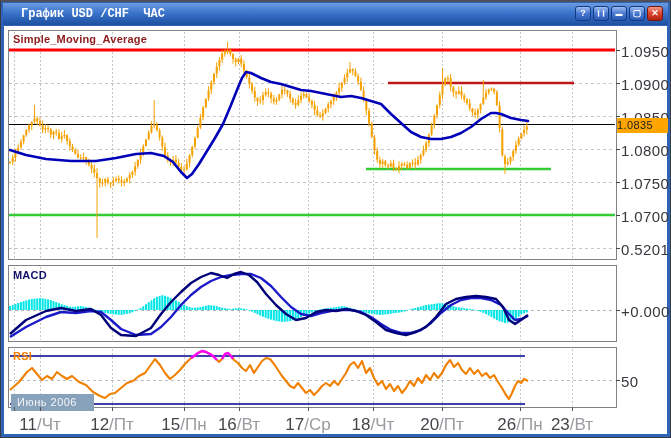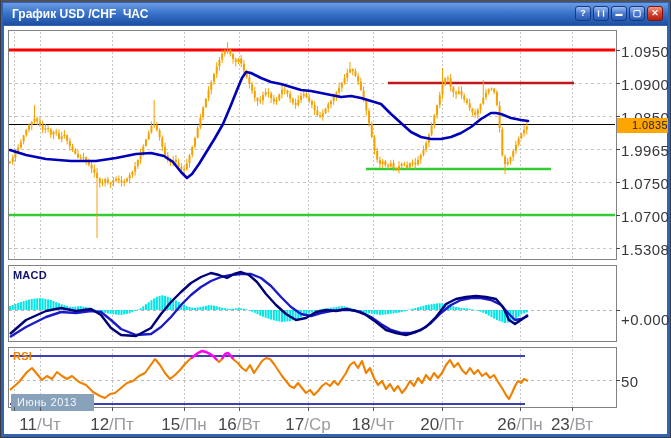--- a/index.html
+++ b/index.html
@@ -1,32 +1,32 @@
 <!DOCTYPE html>
 <html><head>
 <meta charset="utf-8">
 <style>
   html,body{margin:0;padding:0;background:#9aa0a8;font-family:"Liberation Sans",sans-serif;}
   .window{position:relative;width:671px;height:438px;box-sizing:border-box;background:#2f63b5;
           border:1px solid #3a3a42;border-top:2px solid #50505a;overflow:hidden;}
   .titlebar{position:absolute;left:2px;top:1px;right:2px;height:22px;
             background:linear-gradient(180deg,#6b9ce0 0%,#3a74cc 45%,#1d4f9f 100%);
             color:#fff;font-size:12px;font-weight:bold;line-height:22px;}
-  .title-text{position:absolute;left:9px;top:0;white-space:pre;}
+  .title-text{position:absolute;left:18px;top:0;white-space:pre;font-family:Liberation Mono, monospace;}
   .winbtns{position:absolute;right:5px;top:3px;display:flex;gap:2px;}
   .wbtn{width:16px;height:15px;border-radius:3px;box-sizing:border-box;
         border:1px solid #123a85;background:linear-gradient(180deg,#9dbdf0 0%,#4877d0 50%,#2a59b4 100%);
         color:#fff;font-size:9px;font-weight:bold;text-align:center;line-height:13px;cursor:pointer;}
   .wbtn.close{border:1px solid #7c150c;background:linear-gradient(180deg,#f09a86 0%,#d9422c 50%,#b22312 100%);}
   .client{position:absolute;left:3px;top:24px;right:3px;bottom:3px;background:#ffffff;}
   .panel-svg{position:absolute;outline:1px solid #828282;background:#fff;}
   .pl{position:absolute;font-size:11px;font-weight:bold;letter-spacing:.2px;}
   .axlabel{position:absolute;left:617px;width:48px;height:13px;font-size:15px;color:#37373d;letter-spacing:.4px;}
   .tag{position:absolute;left:613px;width:51px;height:15px;font-size:11px;line-height:15px;
-       text-align:right;color:#222;letter-spacing:.4px;}
+       text-align:left;color:#222;letter-spacing:.4px;}
   .monthbox{position:absolute;left:7px;top:368px;width:83px;height:17px;line-height:17px;
             padding-left:6px;box-sizing:border-box;font-size:11px;color:#f4f6f8;letter-spacing:.5px;}
   .xlab{position:absolute;top:389px;width:46px;height:14px;font-size:17px;text-align:center;white-space:nowrap;}
   .xlab .d{color:#45454b;} .xlab .s{color:#9a9aa0;}
 </style>
 </head>
 <body>
 
 <div class="window">
   <div class="titlebar">
@@ -663,44 +663,45 @@
         <line x1="519" y1="347" x2="519" y2="404" stroke="#c6c6c6" stroke-dasharray="2 2" shape-rendering="crispEdges"></line>
         <line x1="571" y1="347" x2="571" y2="404" stroke="#c6c6c6" stroke-dasharray="2 2" shape-rendering="crispEdges"></line>
         <line x1="8" y1="378" x2="614" y2="378" stroke="#bcbcbc" stroke-dasharray="3 3" shape-rendering="crispEdges"></line>
         <line x1="9" y1="354" x2="524" y2="354" stroke="#000090" stroke-width="1.3"></line>
         <line x1="9" y1="402" x2="524" y2="402" stroke="#000090" stroke-width="1.3"></line>
         <path d="M9 388 L18 380 L26 370 L31 366 L36 372 L41 378 L46 374 L51 377 L56 370 L61 374 L66 377 L71 374 L78 380 L85 383 L92 390 L99 394 L104 396 L109 392 L114 391 L120 386 L126 381 L132 379 L138 374 L144 371 L149 364 L154 357 L159 363 L164 371 L169 377 L174 373 L179 368 L184 362 L189 357 L193 354 L197 351 L201 349 L205 350 L209 352 L212 354 L215 357 L218 360 L221 357 L224 352 L227 351 L230 354 L233 358 L237 361 L241 366 L245 369 L249 363 L253 371 L257 365 L261 359 L265 356 L269 357 L273 362 L277 368 L281 374 L285 379 L289 384 L293 386 L297 381 L301 386 L305 391 L309 388 L313 393 L317 389 L321 384 L325 381 L329 384 L333 379 L337 383 L341 377 L345 371 L349 363 L353 360 L357 366 L361 359 L365 371 L369 366 L373 376 L377 383 L381 379 L385 387 L389 382 L393 389 L397 384 L401 391 L405 386 L409 379 L413 384 L417 376 L421 381 L425 373 L429 378 L433 371 L437 376 L441 371 L445 363 L449 358 L453 365 L457 361 L461 368 L465 372 L469 366 L473 372 L477 368 L481 374 L485 371 L489 376 L493 373 L497 380 L501 386 L505 393 L508 397 L511 391 L514 384 L517 379 L520 381 L523 377 L527 379" fill="none" stroke="#f08000" stroke-width="2.1" stroke-linejoin="round"></path>
         <path d="M190 356.25 L191 355.5 L192 354.75 L193 354 L194 353.25 L195 352.5 L196 351.75 L197 351 L198 350.5 L199 350 L200 349.5 L201 349 L202 349.25 L203 349.5 L204 349.75 L205 350 L206 350.5 L207 351 L208 351.5 L209 352 L210 352.6666666666667 L211 353.3333333333333 L212 354 L213 355 L214 356 L215 357 L216 358" fill="none" stroke="#ff00ff" stroke-width="2.4" stroke-linejoin="round"></path>
         <path d="M221 357 L222 355.3333333333333 L223 353.6666666666667 L224 352 L225 351.6666666666667 L226 351.3333333333333 L227 351 L228 352 L229 353 L230 354 L231 355.3333333333333 L232 356.6666666666667" fill="none" stroke="#ff00ff" stroke-width="2.4" stroke-linejoin="round"></path>
       </svg>
 
+    <div class="pl" style="left: 9px; top: 7px; color: rgb(142, 32, 32);">Simple_Moving_Average</div>
     <div class="pl" style="left: 9px; top: 243px; color: rgb(16, 16, 106);">MACD</div>
     <div class="pl" style="left: 9px; top: 324px; color: rgb(240, 128, 0);">RSI</div>
 
     <div id="price-labels">
         <div class="axlabel" style="left: 617px; top: 17px; position: absolute;">1.0950</div>
         <div style="left: 612px; top: 24px; width: 4px; height: 1px; background: rgb(69, 69, 75); position: absolute;"></div>
         <div class="axlabel" style="left: 617px; top: 50px; position: absolute;">1.0900</div>
         <div style="left: 612px; top: 57px; width: 4px; height: 1px; background: rgb(69, 69, 75); position: absolute;"></div>
         <div class="axlabel" style="left: 617px; top: 83px; position: absolute;">1.0850</div>
         <div style="left: 612px; top: 90px; width: 4px; height: 1px; background: rgb(69, 69, 75); position: absolute;"></div>
-        <div class="axlabel" style="left: 617px; top: 116px; position: absolute;">1.9965</div>
+        <div class="axlabel" style="left: 617px; top: 116px; position: absolute;">1.0800</div>
         <div style="left: 612px; top: 123px; width: 4px; height: 1px; background: rgb(69, 69, 75); position: absolute;"></div>
         <div class="axlabel" style="left: 617px; top: 149px; position: absolute;">1.0750</div>
         <div style="left: 612px; top: 156px; width: 4px; height: 1px; background: rgb(69, 69, 75); position: absolute;"></div>
         <div class="axlabel" style="left: 617px; top: 182px; position: absolute;">1.0700</div>
         <div style="left: 612px; top: 189px; width: 4px; height: 1px; background: rgb(69, 69, 75); position: absolute;"></div>
-        <div class="axlabel" style="left: 617px; top: 215px; position: absolute;">1.5308</div>
+        <div class="axlabel" style="left: 617px; top: 215px; position: absolute;">0.5201</div>
         <div style="left: 612px; top: 222px; width: 4px; height: 1px; background: rgb(69, 69, 75); position: absolute;"></div>
       </div>
     <div class="tag" style="top: 92px; background: rgb(255, 165, 0);">1.0835</div>
-    <div class="axlabel" style="top:285px;">+0.000</div>
+    <div class="axlabel" style="top:277px;">+0.000</div>
     <div class="axlabel" style="top:347px;">50</div>
 
-    <div class="monthbox" style="background: rgb(135, 162, 186);">Июнь 2013</div>
+    <div class="monthbox" style="background: rgb(135, 162, 186);">Июнь 2006</div>
     <div id="x-labels">
         <div class="xlab" style="left: 13px;"><span class="d">11</span><span class="s">/Чт</span></div>
         <div class="xlab" style="left: 85px;"><span class="d">12</span><span class="s">/Пт</span></div>
         <div class="xlab" style="left: 157px;"><span class="d">15</span><span class="s">/Пн</span></div>
         <div class="xlab" style="left: 212px;"><span class="d">16</span><span class="s">/Вт</span></div>
         <div class="xlab" style="left: 281px;"><span class="d">17</span><span class="s">/Ср</span></div>
         <div class="xlab" style="left: 346px;"><span class="d">18</span><span class="s">/Чт</span></div>
         <div class="xlab" style="left: 415px;"><span class="d">20</span><span class="s">/Пт</span></div>
         <div class="xlab" style="left: 493px;"><span class="d">26</span><span class="s">/Пн</span></div>
         <div class="xlab" style="left: 545px;"><span class="d">23</span><span class="s">/Вт</span></div>

